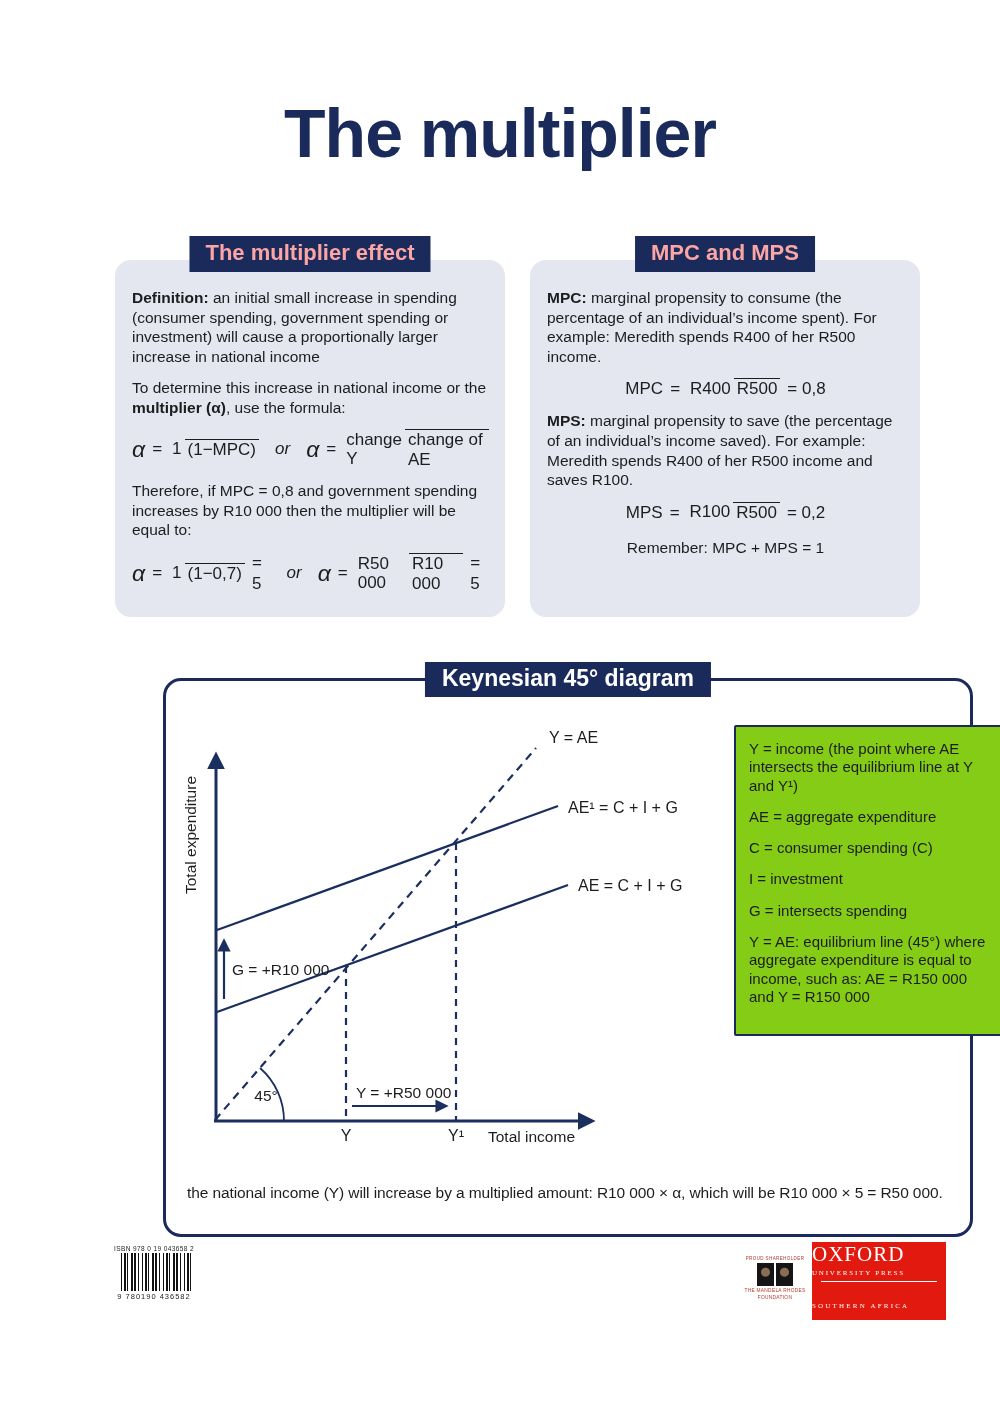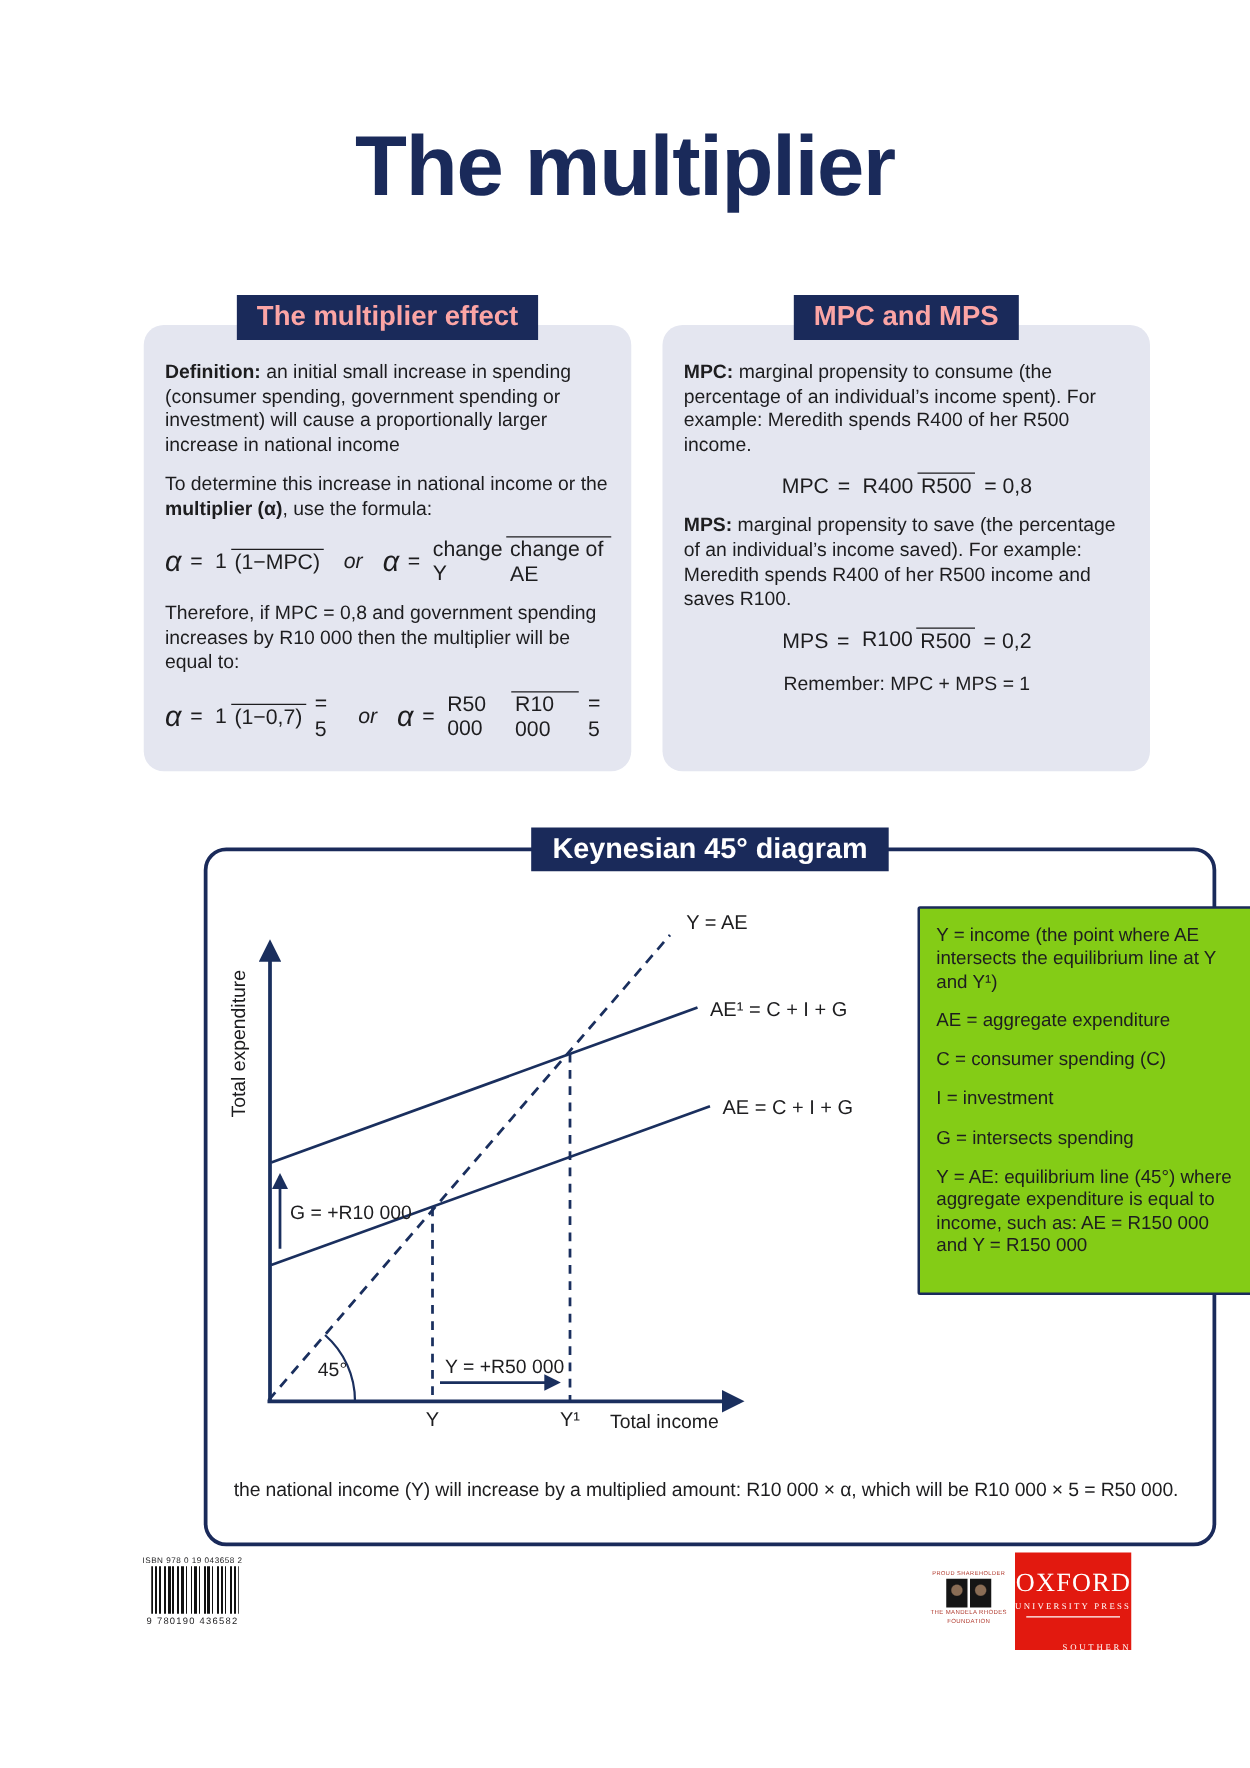--- a/index.html
+++ b/index.html
@@ -53,22 +53,22 @@
                     #fff 5px 6.5px,#111 6.5px 7.5px,#fff 7.5px 10.5px); }
   .isbn-bottom { font-size:7.5px; letter-spacing:1px; white-space:nowrap; }
 
   .mrf { position:absolute; left:744px; top:1256px; width:62px; text-align:center; color:#b03a2e; }
   .mrf-top { font-size:4.5px; letter-spacing:0.4px; white-space:nowrap; }
   .mrf-imgs { display:flex; justify-content:center; gap:2px; margin:2px 0; }
   .mrf-img { width:17px; height:23px;
              background:radial-gradient(circle at 50% 40%, #8a6d55 0 4px, #151515 5px); }
   .mrf-bottom { font-size:4.8px; letter-spacing:0.3px; line-height:1.45; }
 
-  .oxford { position:absolute; left:812px; top:1242px; width:93px; height:78px;
-            background:#e2190f; color:#fff; text-align:right; padding-top:12px;
+  .oxford { position:absolute; left:812px; top:1242px; width:134px; height:78px;
+            background:#e2190f; color:#fff; text-align:left; padding-top:0;
             font-family:"Liberation Serif","DejaVu Serif",serif; }
   .ox-name { font-size:21px; letter-spacing:1px; }
   .ox-press { font-size:7px; letter-spacing:1.8px; margin-top:2px; }
   .ox-rule { border-top:1px solid #fff; margin:4px 9px 3px; }
   .ox-region { font-size:7px; letter-spacing:2.2px;margin-top:20px; }
 </style>
 </head>
 <body>
 
 <h1 class="title">The multiplier</h1>

